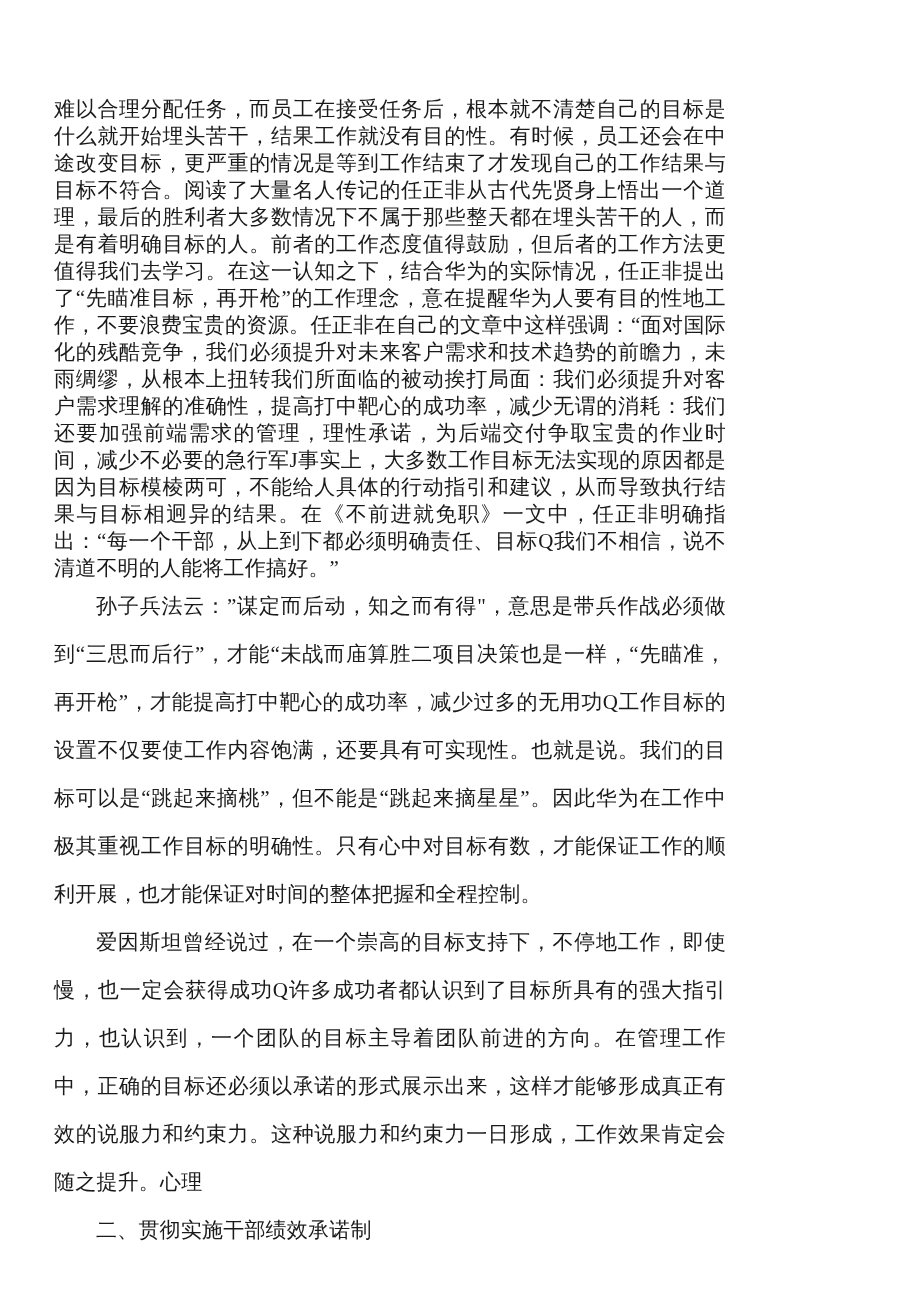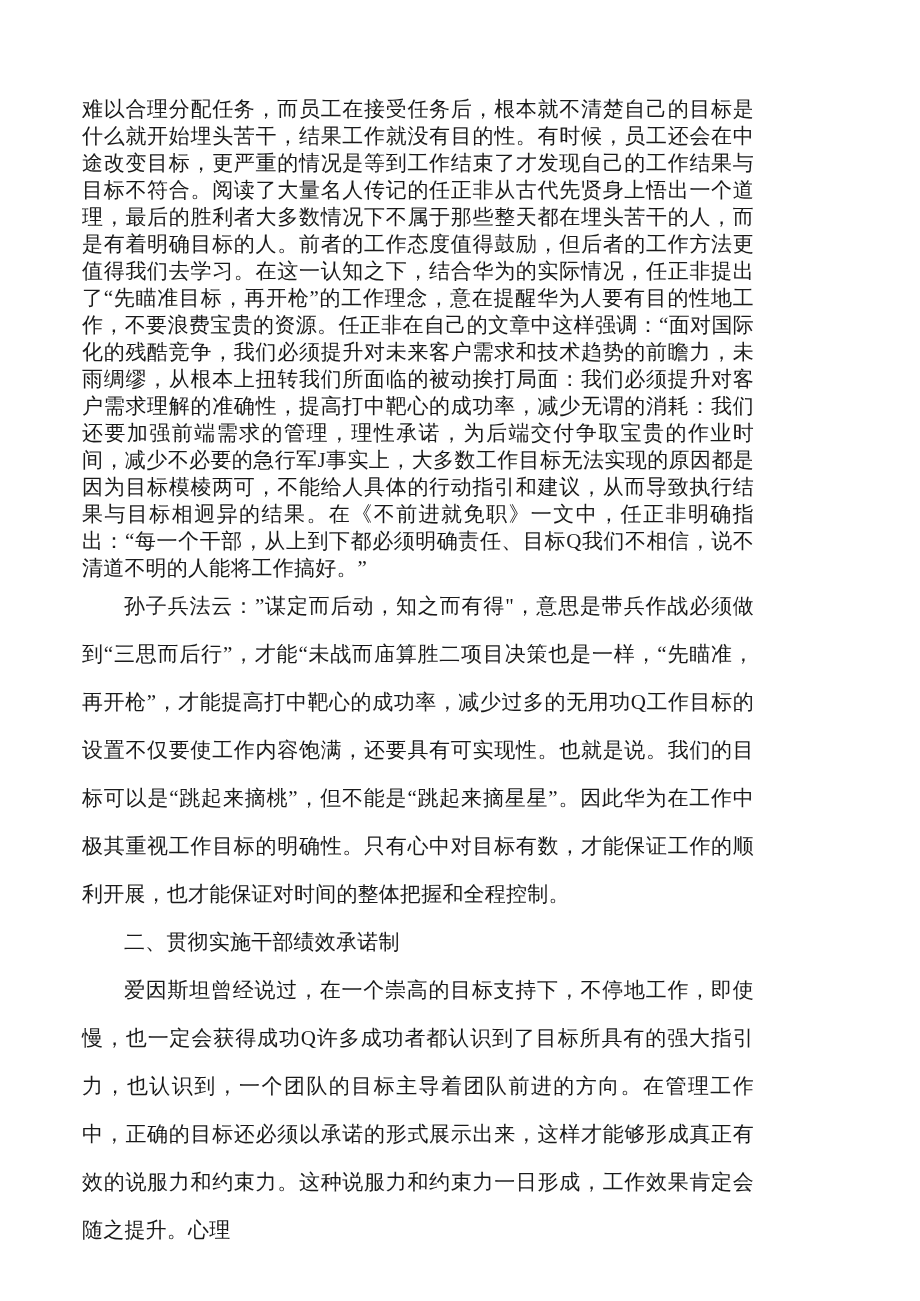--- a/index.html
+++ b/index.html
@@ -9,21 +9,21 @@
   }
   .page {
     position: relative;
     width: 920px;
     height: 1301px;
     background: #ffffff;
     overflow: hidden;
   }
   .content {
     box-sizing: border-box;
-    padding: 96px 118px 0 82px;
+    padding: 96px 118px 0 54px;
     width: 752px;
   }
   .para {
     margin: 0;
     width: 672px;
     font-family: "Liberation Serif", "DejaVu Serif", serif;
     font-size: 21px;
     color: #1a1a1a;
     text-align: justify;
     word-break: break-all;
@@ -39,16 +39,16 @@
     text-indent: 2em;
   }
 </style>
 </head>
 <body>
 
 <div class="page">
   <div class="content">
     <p class="para tight">难以合理分配任务，而员工在接受任务后，根本就不清楚自己的目标是什么就开始埋头苦干，结果工作就没有目的性。有时候，员工还会在中途改变目标，更严重的情况是等到工作结束了才发现自己的工作结果与目标不符合。阅读了大量名人传记的任正非从古代先贤身上悟出一个道理，最后的胜利者大多数情况下不属于那些整天都在埋头苦干的人，而是有着明确目标的人。前者的工作态度值得鼓励，但后者的工作方法更值得我们去学习。在这一认知之下，结合华为的实际情况，任正非提出了“先瞄准目标，再开枪”的工作理念，意在提醒华为人要有目的性地工作，不要浪费宝贵的资源。任正非在自己的文章中这样强调：“面对国际化的残酷竞争，我们必须提升对未来客户需求和技术趋势的前瞻力，未雨绸缪，从根本上扭转我们所面临的被动挨打局面：我们必须提升对客户需求理解的准确性，提高打中靶心的成功率，减少无谓的消耗：我们还要加强前端需求的管理，理性承诺，为后端交付争取宝贵的作业时间，减少不必要的急行军J事实上，大多数工作目标无法实现的原因都是因为目标模棱两可，不能给人具体的行动指引和建议，从而导致执行结果与目标相迥异的结果。在《不前进就免职》一文中，任正非明确指出：“每一个干部，从上到下都必须明确责任、目标Q我们不相信，说不清道不明的人能将工作搞好。”</p>
     <p class="para loose indent">孙子兵法云：”谋定而后动，知之而有得"，意思是带兵作战必须做到“三思而后行”，才能“未战而庙算胜二项目决策也是一样，“先瞄准，再开枪”，才能提高打中靶心的成功率，减少过多的无用功Q工作目标的设置不仅要使工作内容饱满，还要具有可实现性。也就是说。我们的目标可以是“跳起来摘桃”，但不能是“跳起来摘星星”。因此华为在工作中极其重视工作目标的明确性。只有心中对目标有数，才能保证工作的顺利开展，也才能保证对时间的整体把握和全程控制。</p>
+    <p class="para loose indent">爱因斯坦曾经说过，在一个崇高的目标支持下，不停地工作，即使慢，也一定会获得成功Q许多成功者都认识到了目标所具有的强大指引力，也认识到，一个团队的目标主导着团队前进的方向。在管理工作中，正确的目标还必须以承诺的形式展示出来，这样才能够形成真正有效的说服力和约束力。这种说服力和约束力一日形成，工作效果肯定会随之提升。心理</p>
     <p class="para loose indent">二、贯彻实施干部绩效承诺制</p>
-    <p class="para loose indent">爱因斯坦曾经说过，在一个崇高的目标支持下，不停地工作，即使慢，也一定会获得成功Q许多成功者都认识到了目标所具有的强大指引力，也认识到，一个团队的目标主导着团队前进的方向。在管理工作中，正确的目标还必须以承诺的形式展示出来，这样才能够形成真正有效的说服力和约束力。这种说服力和约束力一日形成，工作效果肯定会随之提升。心理</p>
   </div>
 </div>
 
 </body></html>

